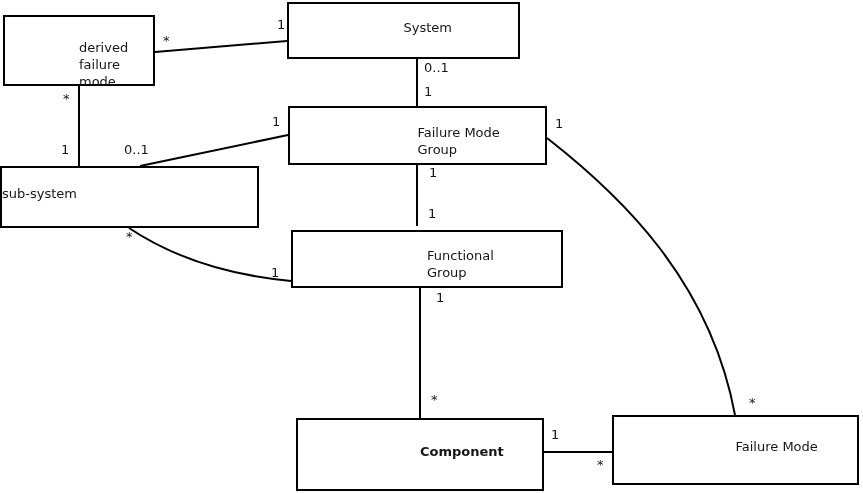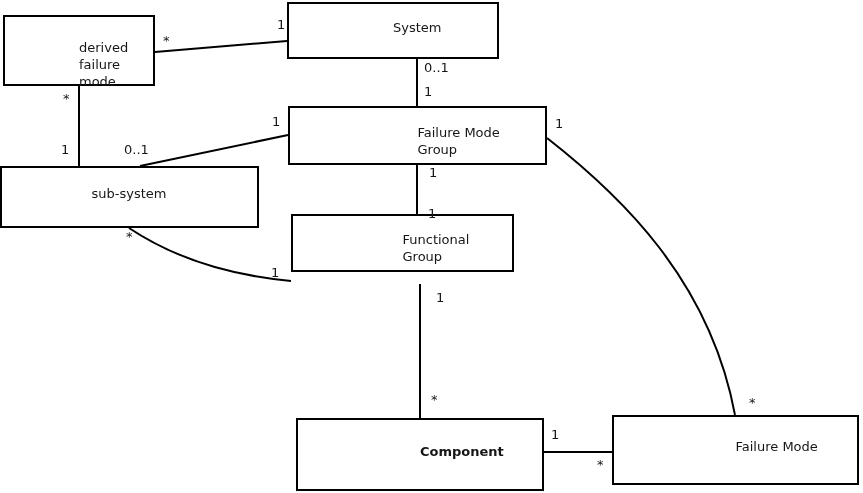--- a/index.html
+++ b/index.html
@@ -39,21 +39,20 @@
     left: 50%;
     top: 50%;
     transform: translateY(-12px);
     font-size: 13px;
     line-height: 17px;
     white-space: pre-line;
   }
   .box.center-text .lbl {
     left: 0;
     right: 1px;
-    text-align: center;
   }
   .mult {
     position: absolute;
     font-size: 13px;
     line-height: 14px;
     white-space: nowrap;
   }
 </style>
 </head>
 <body>
@@ -71,34 +70,34 @@
     <path d="M544 452 L612 452"></path>
     <path d="M547 138 C620 195 710 280 735 415"></path>
   </svg>
 
   <div class="box" style="left:3px; top:15px; width:152px; height:71px;">
     <span class="lbl">derived
 failure
 mode</span>
   </div>
 
-  <div class="box" style="left:287px; top:2px; width:212px; height:57px;">
+  <div class="box" style="left:287px; top:2px; width:233px; height:57px;">
     <span class="lbl">System</span>
   </div>
 
   <div class="box" style="left:288px; top:106px; width:259px; height:59px;">
     <span class="lbl">Failure Mode
 Group</span>
   </div>
 
   <div class="box center-text" style="left:0px; top:166px; width:259px; height:62px;">
     <span class="lbl">sub-system</span>
   </div>
 
-  <div class="box" style="left:291px; top:214px; width:223px; height:58px;">
+  <div class="box" style="left:291px; top:230px; width:272px; height:58px;">
     <span class="lbl">Functional
 Group</span>
   </div>
 
   <div class="box" style="left:296px; top:418px; width:248px; height:73px;font-weight:bold;">
     <span class="lbl">Component</span>
   </div>
 
   <div class="box" style="left:612px; top:415px; width:247px; height:70px;">
     <span class="lbl">Failure Mode</span>

